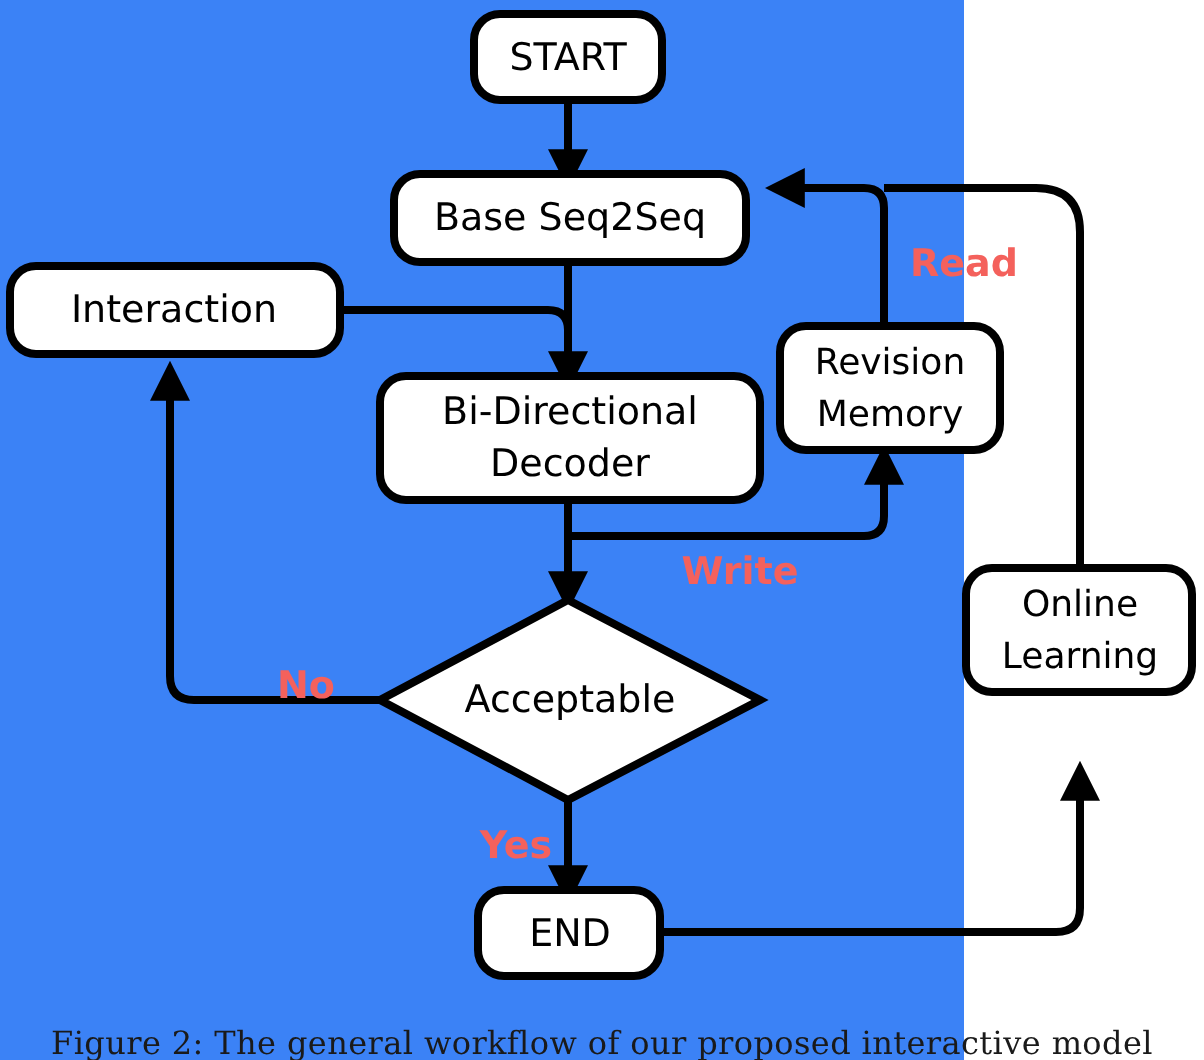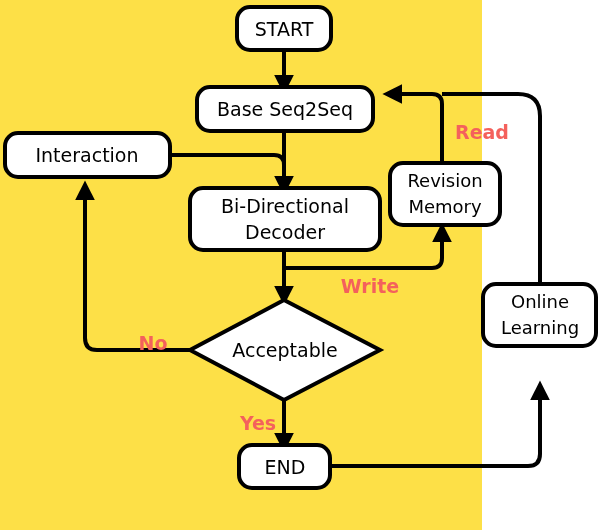--- a/index.html
+++ b/index.html
@@ -10,21 +10,21 @@
   body {
     width: 602px;
     height: 530px;
     font-family: "DejaVu Sans", sans-serif;
     overflow: hidden;
   }
   #figure-root {
     position: relative;
     width: 482px;
     height: 530px;
-    background: #fde047;
+    background: #3b82f6;
   }
   #flow-svg {
     position: absolute;
     top: 0;
     left: 0;
     width: 602px;
     height: 530px;
   }
   .node-text {
     font-family: "DejaVu Sans", sans-serif;
@@ -132,14 +132,15 @@
 
     <rect class="shape" x="239" y="445" width="91" height="43" rx="13" ry="13"></rect>
     <text class="node-text" x="285" y="468">END</text>
 
     <text class="edge-label" x="482" y="133" fill="#F4615C">Read</text>
     <text class="edge-label" x="370" y="287" fill="#F4615C">Write</text>
     <text class="edge-label" x="153" y="344" fill="#F4615C">No</text>
     <text class="edge-label" x="258" y="424" fill="#F4615C">Yes</text>
   </svg>
 
+  <div class="caption">Figure 2:  The general workflow of our proposed interactive model</div>
 
 </div>
 
 </body></html>

